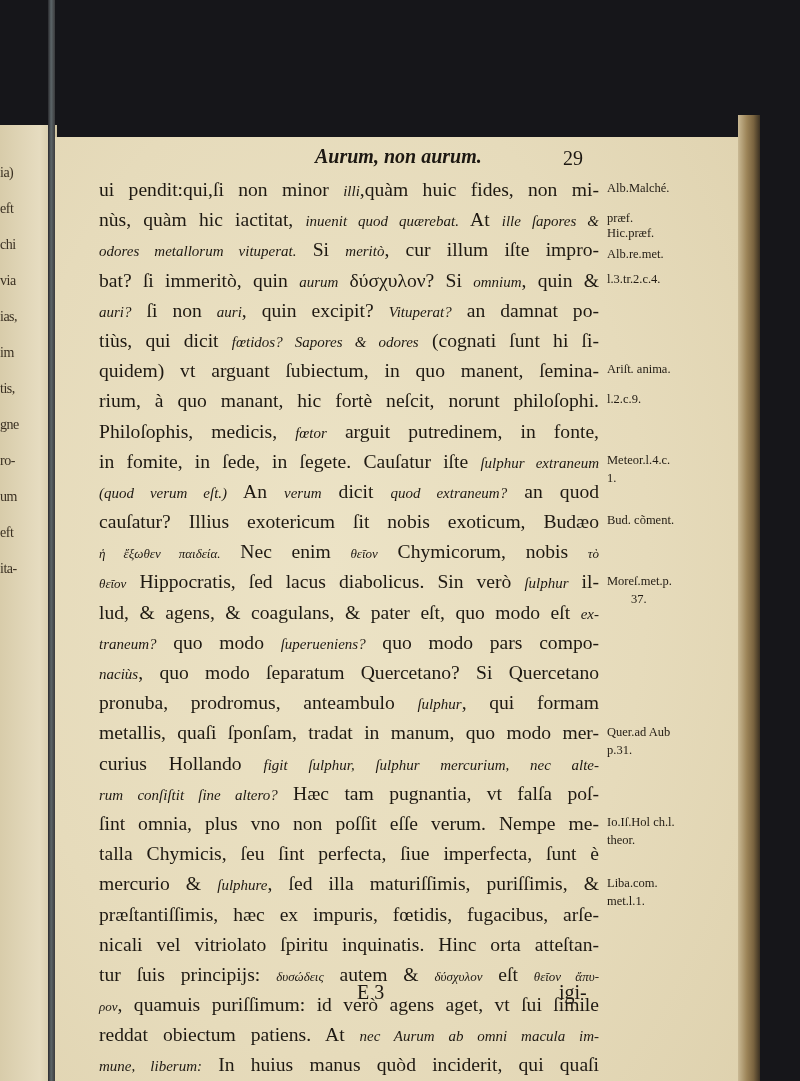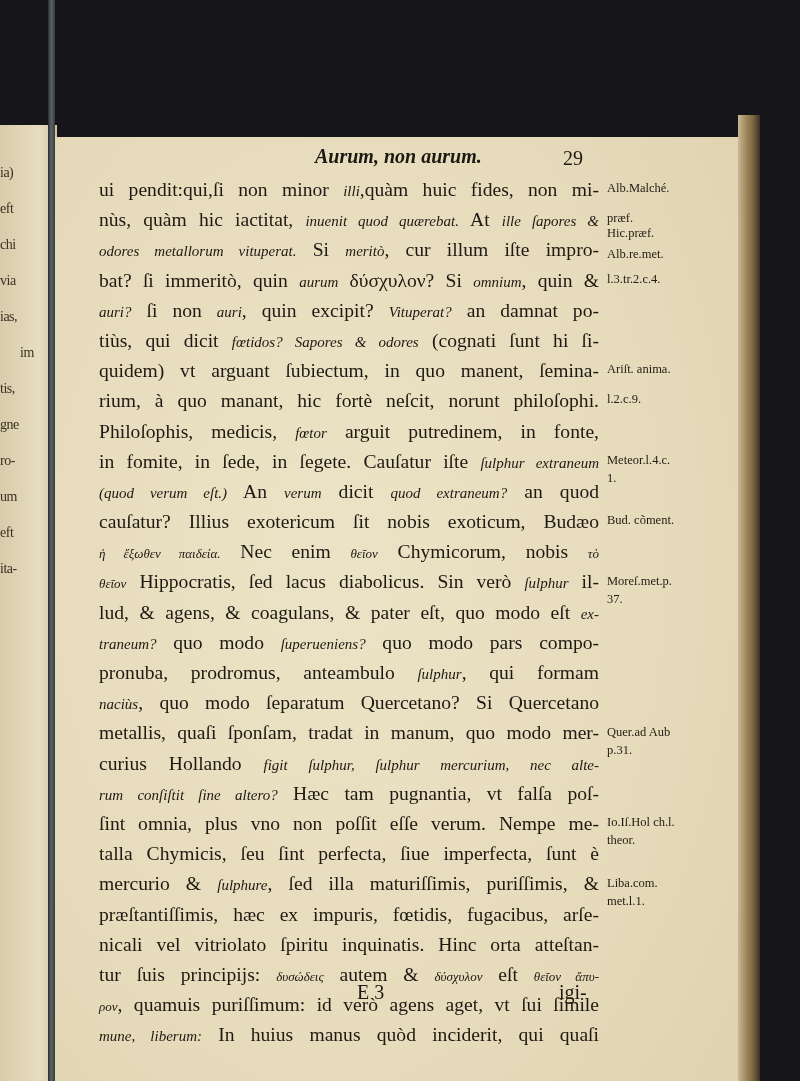--- a/index.html
+++ b/index.html
@@ -57,21 +57,21 @@
   </style>
 </head>
 <body>
 
 <div class="left-page" id="leftPage">
     <div class="frag" style="top: 40px;">ia)</div>
     <div class="frag" style="top: 76px;">eft</div>
     <div class="frag" style="top: 112px;">chi</div>
     <div class="frag" style="top: 148px;">via</div>
     <div class="frag" style="top: 184px;">ias,</div>
-    <div class="frag" style="top: 220px; margin-left: 20px;">im</div>
+    <div class="frag" style="top: 220px;">im</div>
     <div class="frag" style="top: 256px;">tis,</div>
     <div class="frag" style="top: 292px;">gne</div>
     <div class="frag" style="top: 328px;">ro-</div>
     <div class="frag" style="top: 364px;">um</div>
     <div class="frag" style="top: 400px;">eft</div>
     <div class="frag" style="top: 436px;">ita-</div>
   </div>
 <div class="gutter"></div>
 <div class="page-edge"></div>
 
@@ -89,47 +89,48 @@
       <span class="line"><span>quidem) vt arguant ſubiectum, in quo manent, ſemina-</span></span>
       <span class="line"><span>rium, à quo manant, hic fortè neſcit, norunt philoſophi.</span></span>
       <span class="line"><span>Philoſophis, medicis, </span><span class="i">fœtor</span><span> arguit putredinem, in fonte,</span></span>
       <span class="line"><span>in fomite, in ſede, in ſegete. Cauſatur iſte </span><span class="i">ſulphur extraneum</span></span>
       <span class="line"><span class="i">(quod verum eſt.)</span><span> An </span><span class="i">verum</span><span> dicit </span><span class="i">quod extraneum?</span><span> an quod</span></span>
       <span class="line"><span>cauſatur? Illius exotericum ſit nobis exoticum, Budæo</span></span>
       <span class="line"><span class="g">ἡ ἔξωθεν παιδεία.</span><span> Nec enim </span><span class="g">θεῖον</span><span> Chymicorum, nobis </span><span class="g">τὸ</span></span>
       <span class="line"><span class="g">θεῖον</span><span> Hippocratis, ſed lacus diabolicus. Sin verò </span><span class="i">ſulphur</span><span> il-</span></span>
       <span class="line"><span>lud, &amp; agens, &amp; coagulans, &amp; pater eſt, quo modo eſt </span><span class="i">ex-</span></span>
       <span class="line"><span class="i">traneum?</span><span> quo modo </span><span class="i">ſuperueniens?</span><span> quo modo pars compo-</span></span>
+      <span class="line"><span class="i">naciùs</span><span>, quo modo ſeparatum Quercetano? Si Quercetano</span></span>
       <span class="line"><span>pronuba, prodromus, anteambulo </span><span class="i">ſulphur</span><span>, qui formam</span></span>
-      <span class="line"><span class="i">naciùs</span><span>, quo modo ſeparatum Quercetano? Si Quercetano</span></span>
       <span class="line"><span>metallis, quaſi ſponſam, tradat in manum, quo modo mer-</span></span>
       <span class="line"><span>curius Hollando </span><span class="i">figit ſulphur, ſulphur mercurium, nec alte-</span></span>
       <span class="line"><span class="i">rum conſiſtit ſine altero?</span><span> Hæc tam pugnantia, vt falſa poſ-</span></span>
       <span class="line"><span>ſint omnia, plus vno non poſſit eſſe verum. Nempe me-</span></span>
       <span class="line"><span>talla Chymicis, ſeu ſint perfecta, ſiue imperfecta, ſunt è</span></span>
       <span class="line"><span>mercurio &amp; </span><span class="i">ſulphure</span><span>, ſed illa maturiſſimis, puriſſimis, &amp;</span></span>
       <span class="line"><span>præſtantiſſimis, hæc ex impuris, fœtidis, fugacibus, arſe-</span></span>
       <span class="line"><span>nicali vel vitriolato ſpiritu inquinatis. Hinc orta atteſtan-</span></span>
       <span class="line"><span>tur ſuis principijs: </span><span class="g">δυσώδεις</span><span> autem &amp; </span><span class="g">δύσχυλον</span><span> eſt </span><span class="g">θεῖον ἄπυ-</span></span>
       <span class="line"><span class="g">ρον</span><span>, quamuis puriſſimum: id verò agens aget, vt ſui ſimile</span></span>
+      <span class="line"><span>reddat obiectum patiens. At </span><span class="i">nec Aurum ab omni macula im-</span></span>
       <span class="line"><span class="i">mune, liberum:</span><span> In huius manus quòd inciderit, qui quaſi</span></span>
     </div>
   <div class="marginalia" id="marginalia">
       <div class="note" style="top: 6px;">Alb.Malché.</div>
       <div class="note" style="top: 36.2px;">præf.</div>
       <div class="note" style="top: 51.3px;">Hic.præf.</div>
       <div class="note" style="top: 72.44px;">Alb.re.met.</div>
       <div class="note" style="top: 96.6px;">l.3.tr.2.c.4.</div>
       <div class="note" style="top: 187.2px;">Ariſt. anima.</div>
       <div class="note" style="top: 217.4px;">l.2.c.9.</div>
       <div class="note" style="top: 277.8px;">Meteor.l.4.c.</div>
       <div class="note" style="top: 295.92px;">1.</div>
       <div class="note" style="top: 338.2px;">Bud. cõment.</div>
       <div class="note" style="top: 398.6px;">Moreſ.met.p.</div>
-      <div class="note" style="top: 416.72px;">37.</div>
+      <div class="note" style="top: 416.72px; margin-left: 24px;">37.</div>
       <div class="note" style="top: 549.6px;">Quer.ad Aub</div>
       <div class="note" style="top: 567.72px;">p.31.</div>
       <div class="note" style="top: 640.2px;">Io.Iſ.Hol ch.l.</div>
       <div class="note" style="top: 658.32px; font-family: Liberation Serif, serif;">theor.</div>
       <div class="note" style="top: 700.6px;">Liba.com.</div>
       <div class="note" style="top: 718.72px;">met.l.1.</div>
     </div>
 
   <div class="signature">
     <span class="sig-mark">E 3</span>

